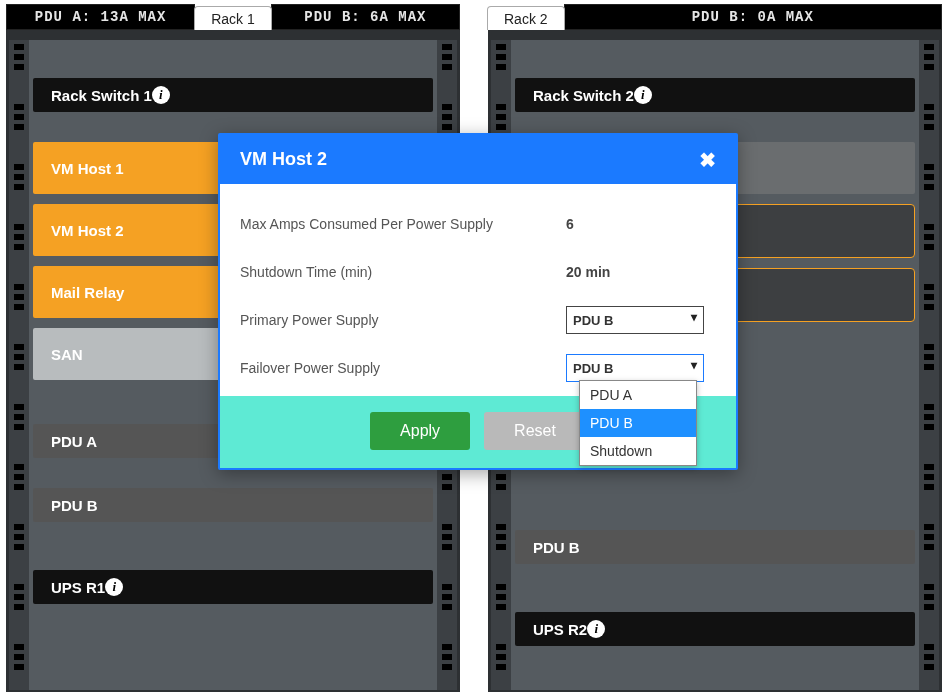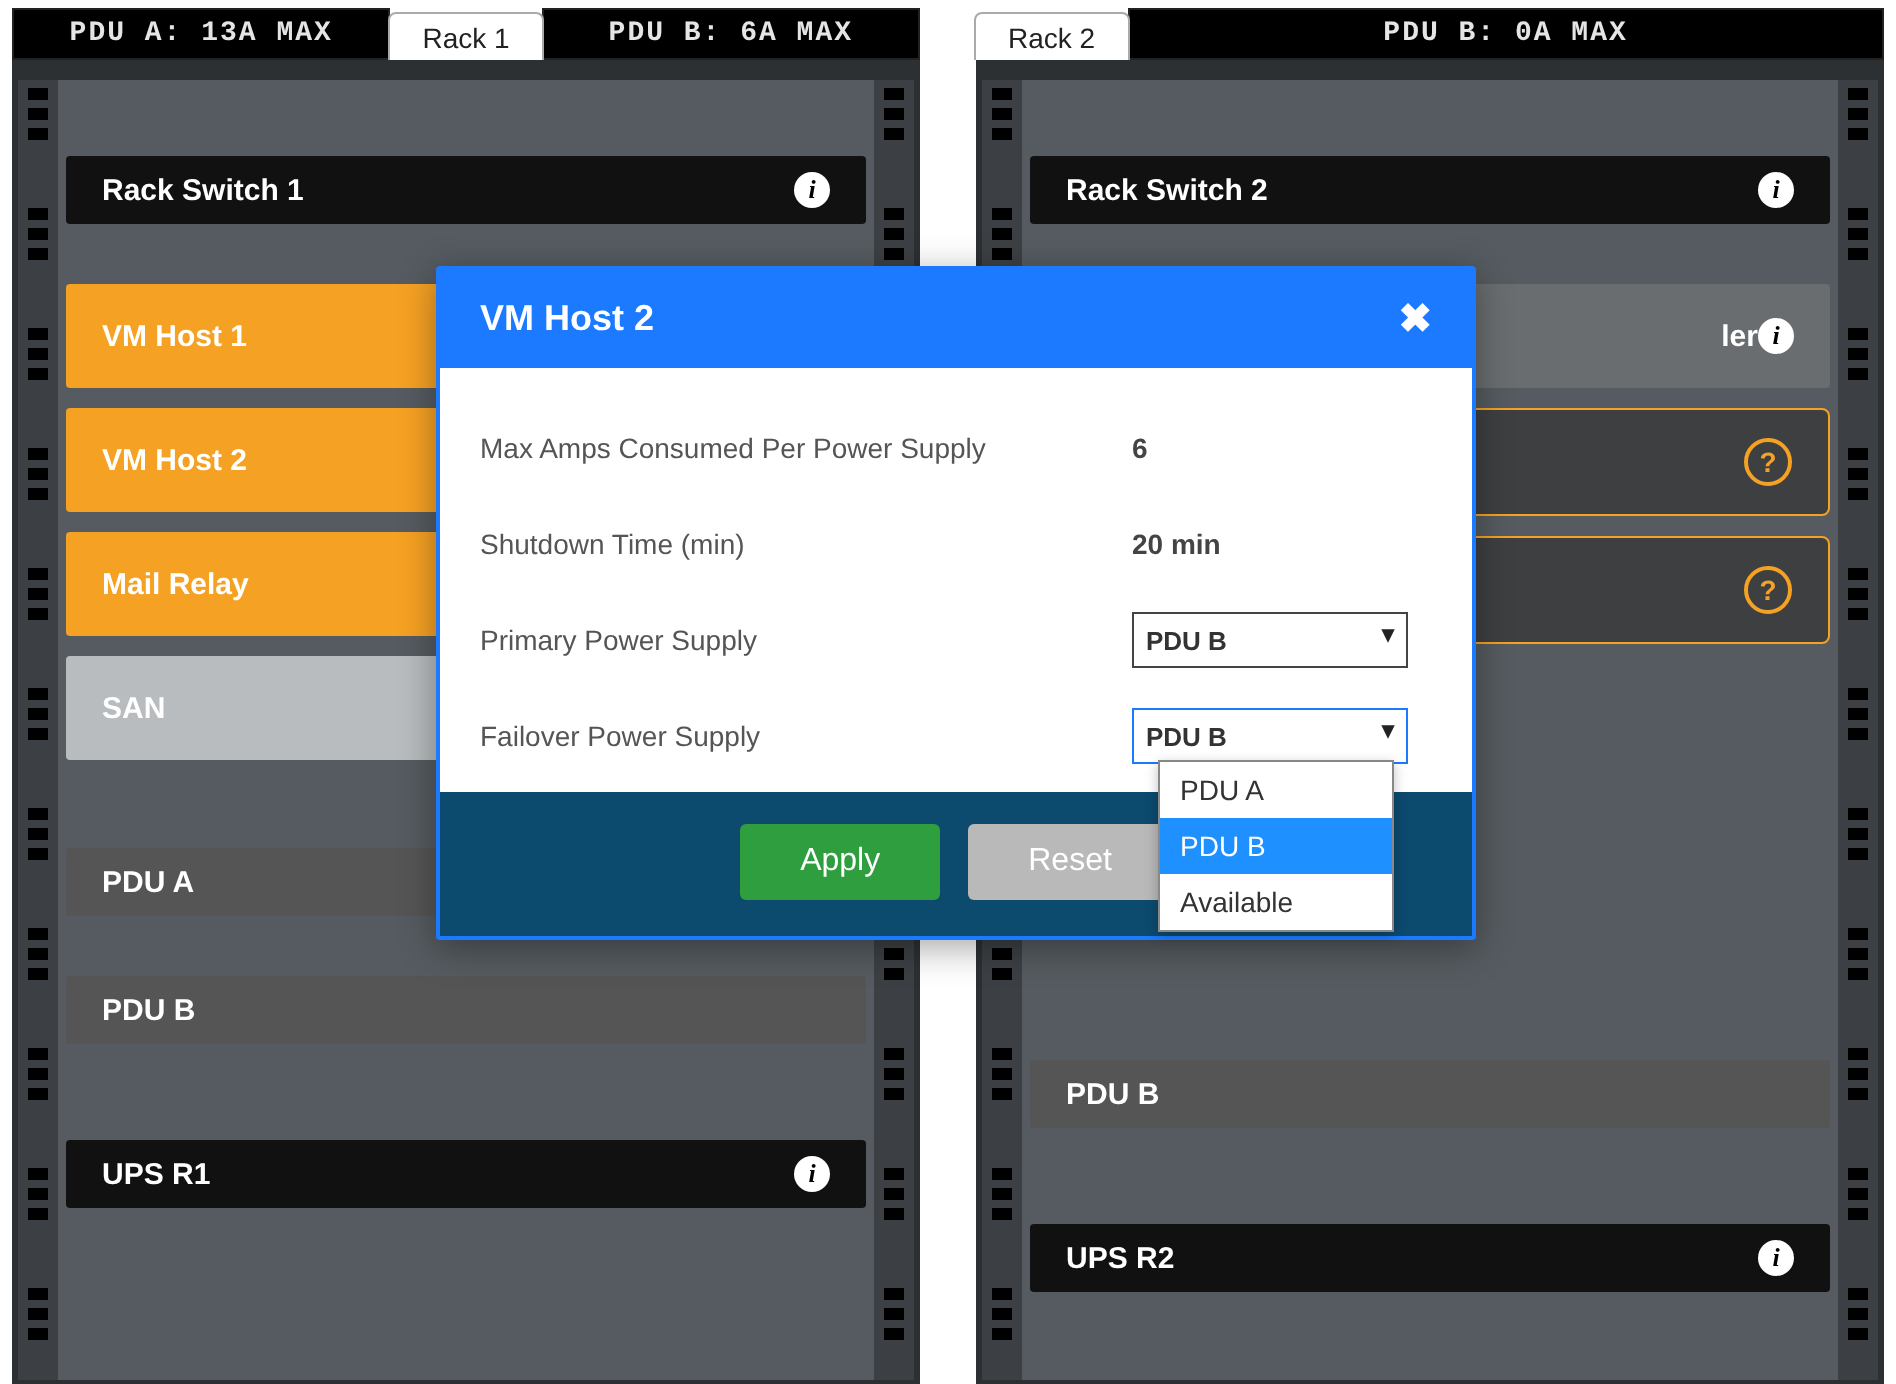--- a/index.html
+++ b/index.html
@@ -6,21 +6,21 @@
   .stage{position:relative;width:948px;height:692px;background:#fff;overflow:hidden;}
   .racks{position:absolute;top:2px;left:0;right:0;display:flex;justify-content:space-between;padding:0 6px;}
   .rack{width:454px;}
   .rack-top{display:flex;align-items:flex-end;height:28px;position:relative;}
   .pdu{flex:1;background:#000;color:#e5e5e5;font-family:"Courier New",monospace;font-size:14px;font-weight:bold;letter-spacing:1px;text-align:center;padding:4px 0;border:1px solid #222;}
   .rack-tab{background:#fff;color:#222;border:1px solid #aaa;border-bottom:none;font-size:14px;padding:4px 16px 3px;border-radius:4px 4px 0 0;margin:0 -1px;position:relative;z-index:2;}
   .rack-frame{background:#555b60;border:3px solid #2d3033;border-top-width:10px;display:flex;height:650px;position:relative;}
   .rail{width:20px;background:#3c4044;display:flex;flex-direction:column;align-items:center;padding-top:4px;}
   .holes{width:10px;height:100%;background:repeating-linear-gradient(to bottom,#000 0 6px,#3c4044 6px 10px,#000 10px 16px,#3c4044 16px 20px,#000 20px 26px,#3c4044 26px 60px);}
   .rack-body{flex:1;padding:8px 4px;display:flex;flex-direction:column;}
-  .unit{border-radius:2px;color:#fff;display:flex;align-items:center;justify-content:space-between;padding:0 18px;font-size:15px;font-weight:bold;}
+  .unit{border-radius:2px;color:#fff;display:flex;align-items:center;justify-content:flex-start;padding:0 18px;font-size:15px;font-weight:bold;}
   .u1{height:34px;}
   .u2{height:52px;}
   .gap{height:10px;}
   .gap2{height:30px;}
   .bg-black{background:#111;}
   .bg-orange{background:#f5a123;}
   .bg-lgrey{background:#b8bcbe;color:#fff;}
   .bg-dgrey{background:#555;}
   .bg-mgrey{background:#6a6d6f;}
   .info-icon{width:18px;height:18px;border-radius:50%;background:#fff;color:#000;display:flex;align-items:center;justify-content:center;font-family:Georgia,serif;font-style:italic;font-size:13px;font-weight:bold;}
@@ -32,21 +32,21 @@
   .modal{position:absolute;left:218px;top:133px;width:516px;background:#fff;border:2px solid #1b7aff;border-radius:2px;box-shadow:0 4px 18px rgba(0,0,0,.35);z-index:50;}
   .modal-head{background:#1b7aff;color:#fff;display:flex;align-items:center;justify-content:space-between;padding:14px 20px;}
   .modal-title{font-size:18px;font-weight:bold;}
   .close-x{font-size:20px;font-weight:bold;cursor:pointer;line-height:1;}
   .modal-body{padding:16px 20px 0;}
   .row{display:flex;align-items:center;height:48px;font-size:14px;color:#555;justify-content:center;}
   .row .lbl{flex:1;}
   .row .val{width:150px;color:#444;font-weight:bold;}
   .sel{width:110px;height:26px;border:1px solid #444;font-size:13px;background:#fff;color:#333;padding:0 20px 0 6px;position:relative;appearance:none;display:flex;align-items:center;}
   .sel::after{content:"▾";position:absolute;right:6px;top:3px;color:#222;font-size:12px;}
-  .modal-foot{background:#0c4a6e;padding:16px 0 18px;display:flex;justify-content:center;gap:14px;margin-top:4px;}
+  .modal-foot{background:#5eead4;padding:16px 0 18px;display:flex;justify-content:center;gap:14px;margin-top:4px;}
   .btn{border:none;border-radius:3px;font-size:16px;color:#fff;padding:10px 30px;cursor:pointer;}
   .btn-apply{background:#2e9e3f;}
   .btn-reset{background:#b9b9b9;}
   .dropdown{position:absolute;left:579px;top:380px;width:116px;background:#fff;border:1px solid #888;z-index:60;box-shadow:0 2px 6px rgba(0,0,0,.25);}
   .dd-item{padding:6px 10px;font-size:14px;color:#333;cursor:pointer;}
   .dd-item.sel-item{background:#1e90ff;color:#fff;}
 </style>
 </head>
 <body>
 
@@ -185,16 +185,16 @@
     </div>
     <div class="modal-foot">
       <button class="btn btn-apply">Apply</button>
       <button class="btn btn-reset">Reset</button>
     </div>
   </div>
 
   <div class="dropdown">
     <div class="dd-item">PDU A</div>
     <div class="dd-item sel-item">PDU B</div>
-    <div class="dd-item">Available</div>
+    <div class="dd-item">Shutdown</div>
   </div>
 
 </div>
 
 </body></html>

